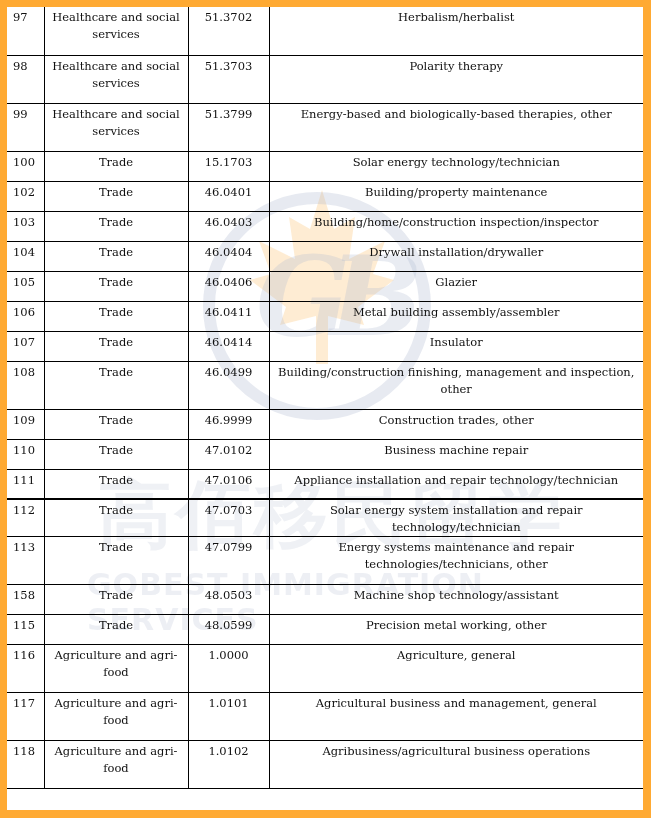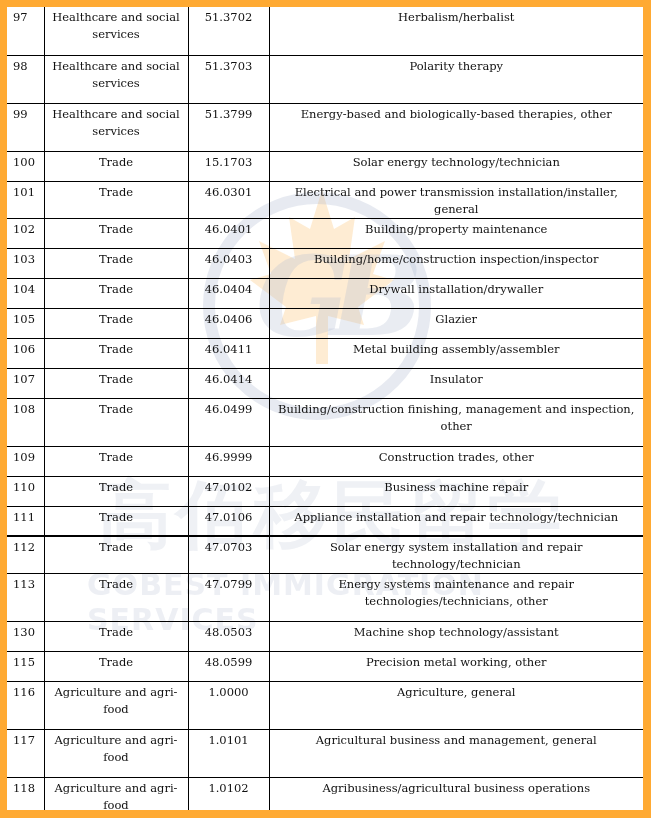--- a/index.html
+++ b/index.html
@@ -103,26 +103,20 @@
     <td>51.3799</td>
     <td>Energy-based and biologically-based therapies, other</td>
   </tr>
         <tr>
     <td class="num">100</td>
     <td>Trade</td>
     <td>15.1703</td>
     <td>Solar energy technology/technician</td>
   </tr>
         <tr>
-    <td class="num">101</td>
-    <td>Trade</td>
-    <td>46.0301</td>
-    <td>Electrical and power transmission installation/installer, general</td>
-  </tr>
-        <tr>
     <td class="num">102</td>
     <td>Trade</td>
     <td>46.0401</td>
     <td>Building/property maintenance</td>
   </tr>
         <tr>
     <td class="num">103</td>
     <td>Trade</td>
     <td>46.0403</td>
     <td>Building/home/construction inspection/inspector</td>
@@ -181,21 +175,21 @@
     <td>47.0703</td>
     <td>Solar energy system installation and repair technology/technician</td>
   </tr>
         <tr class="tall">
     <td class="num">113</td>
     <td>Trade</td>
     <td>47.0799</td>
     <td>Energy systems maintenance and repair technologies/technicians, other</td>
   </tr>
         <tr>
-    <td class="num">130</td>
+    <td class="num">158</td>
     <td>Trade</td>
     <td>48.0503</td>
     <td>Machine shop technology/assistant</td>
   </tr>
         <tr>
     <td class="num">115</td>
     <td>Trade</td>
     <td>48.0599</td>
     <td>Precision metal working, other</td>
   </tr>

